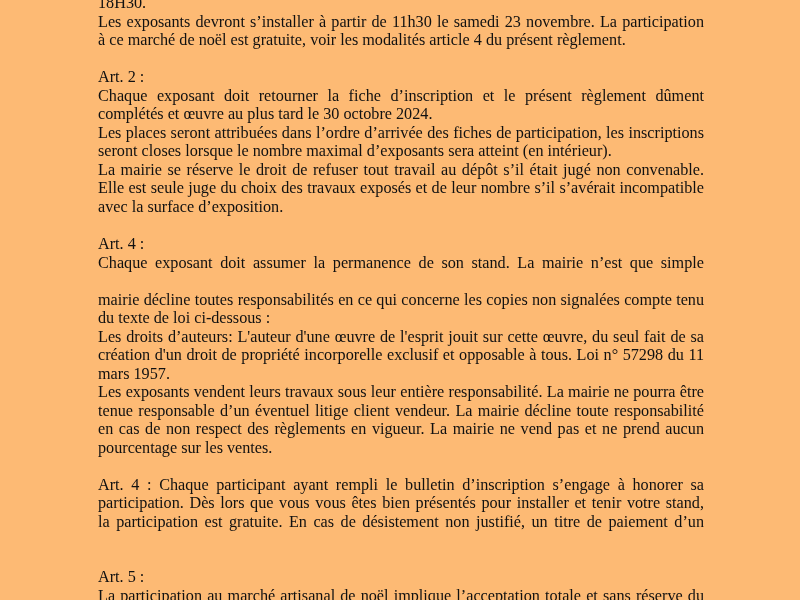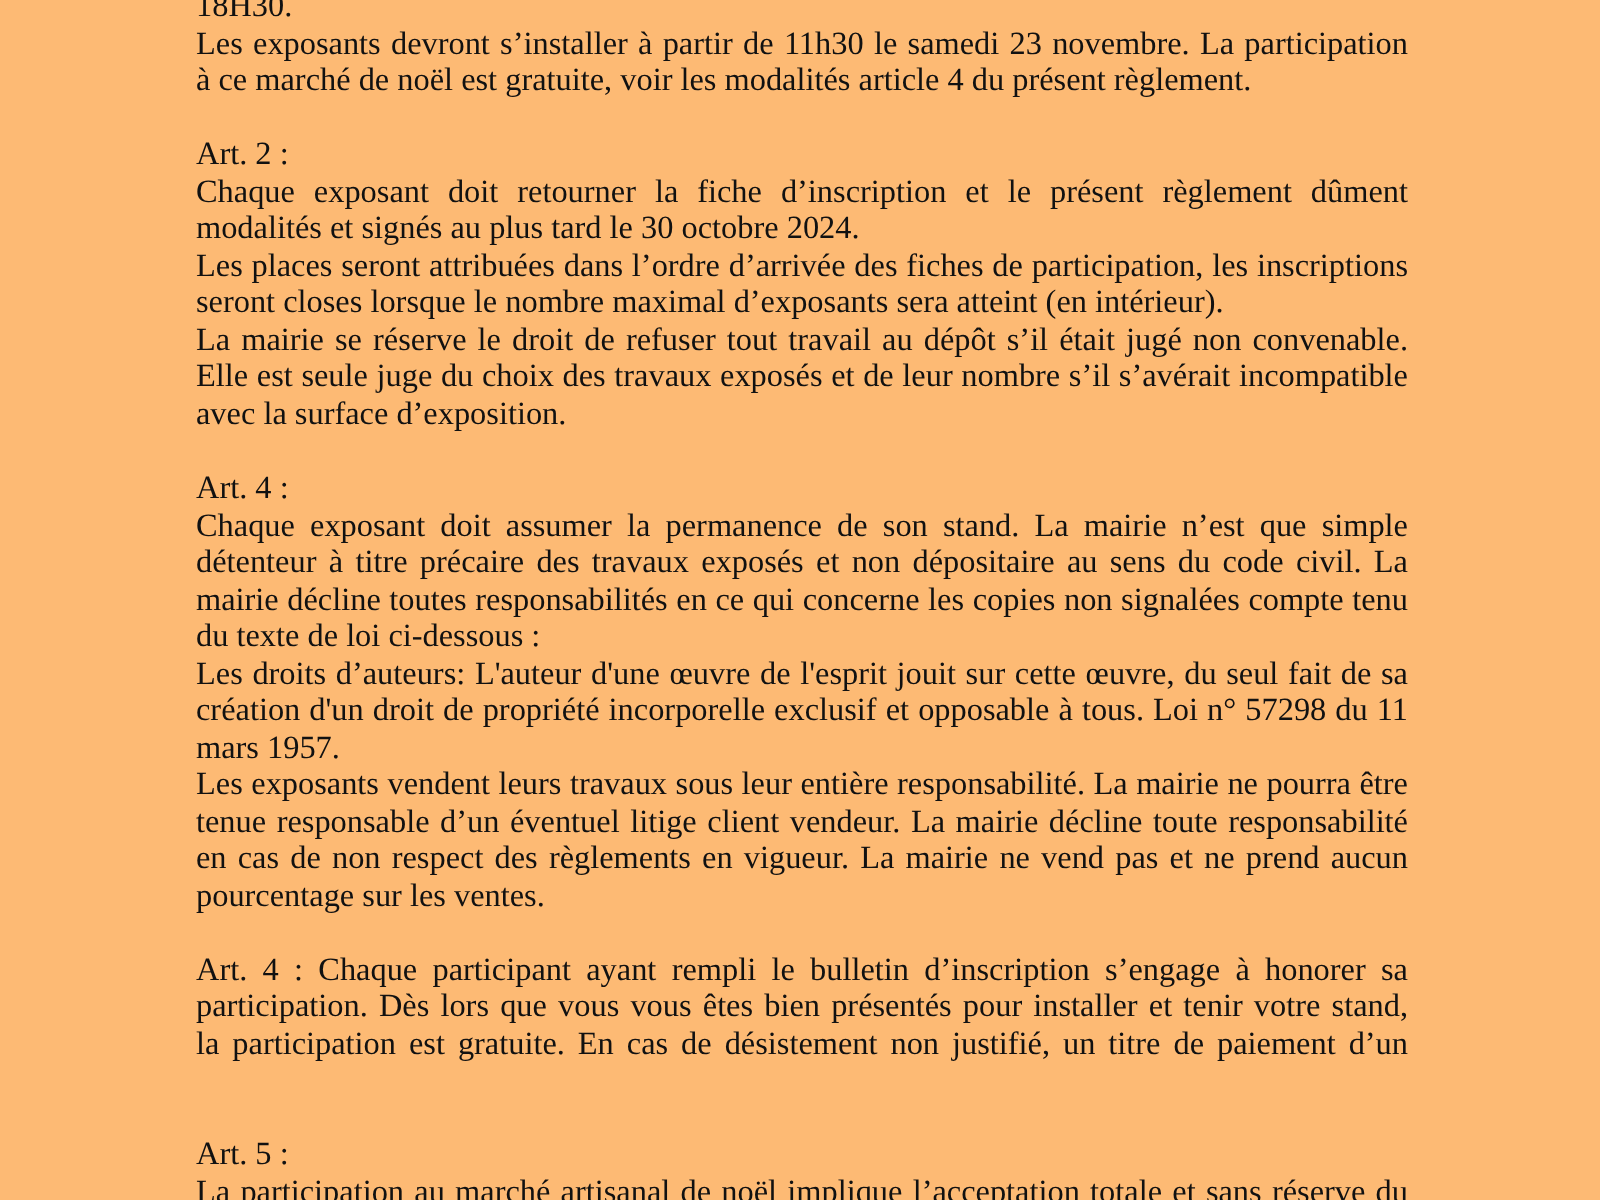--- a/index.html
+++ b/index.html
@@ -15,29 +15,28 @@
 </style>
 </head>
 <body>
 
 <div class="page">
   <div class="line" style="top:-6px"><span>18H30.</span></div>
   <div class="line j" style="top:13px"><span>Les exposants devront s’installer à partir de </span><b>11h30</b><span> le </span><b>samedi 23 novembre</b><span>. La participation</span></div>
   <div class="line" style="top:31px"><span>à ce marché de noël est gratuite, voir les modalités article 4 du présent règlement.</span></div>
   <div class="line" style="top:68px"><b>Art. 2</b><span> :</span></div>
   <div class="line j" style="top:87px"><span>Chaque exposant doit retourner la fiche d’inscription et le présent règlement dûment</span></div>
-  <div class="line" style="top:105px"><span>modalités et signés au </span><b>plus tard le 30 octobre 2024.</b></div>
+  <div class="line" style="top:105px"><span>complétés et œuvre au </span><b>plus tard le 30 octobre 2024.</b></div>
   <div class="line" style="top:142px"><span>seront closes lorsque le nombre maximal d’exposants sera atteint (en intérieur).</span></div>
   <div class="line j" style="top:124px"><span>Les places seront attribuées dans l’ordre d’arrivée des fiches de participation, les inscriptions</span></div>
   <div class="line j" style="top:161px"><span>La mairie se réserve le droit de refuser tout travail au dépôt s’il était jugé non convenable.</span></div>
   <div class="line j" style="top:179px"><span>Elle est seule juge du choix des travaux exposés et de leur nombre s’il s’avérait incompatible</span></div>
   <div class="line" style="top:198px"><span>avec la surface d’exposition.</span></div>
   <div class="line" style="top:235px"><b>Art. 4</b><span> :</span></div>
   <div class="line j" style="top:254px"><span>Chaque exposant doit assumer la permanence de son stand. La mairie n’est que simple</span></div>
-  <div class="line j" style="top:272px"><span>détenteur à titre précaire des travaux exposés et non dépositaire au sens du code civil. La</span></div>
   <div class="line j" style="top:291px"><span>mairie décline toutes responsabilités en ce qui concerne les copies non signalées compte tenu</span></div>
   <div class="line" style="top:309px"><span>du texte de loi ci-dessous :</span></div>
   <div class="line j" style="top:328px"><b>Les droits d’auteurs</b><span>: L'auteur d'une œuvre de l'esprit jouit sur cette œuvre, du seul fait de sa</span></div>
   <div class="line j" style="top:346px"><span>création d'un droit de propriété incorporelle exclusif et opposable à tous. Loi n° 57298 du 11</span></div>
   <div class="line" style="top:365px"><span>mars 1957.</span></div>
   <div class="line j" style="top:383px"><span>Les exposants vendent leurs travaux sous leur entière responsabilité. La mairie ne pourra être</span></div>
   <div class="line j" style="top:402px"><span>tenue responsable d’un éventuel litige client vendeur. La mairie décline toute responsabilité</span></div>
   <div class="line j" style="top:420px"><span>en cas de non respect des règlements en vigueur. La mairie ne vend pas et ne prend aucun</span></div>
   <div class="line" style="top:439px"><span>pourcentage sur les ventes.</span></div>
   <div class="line j" style="top:476px"><b>Art. 4</b><span> : Chaque participant </span><b>ayant rempli le bulletin d’inscription s’engage à honorer sa</b></div>

